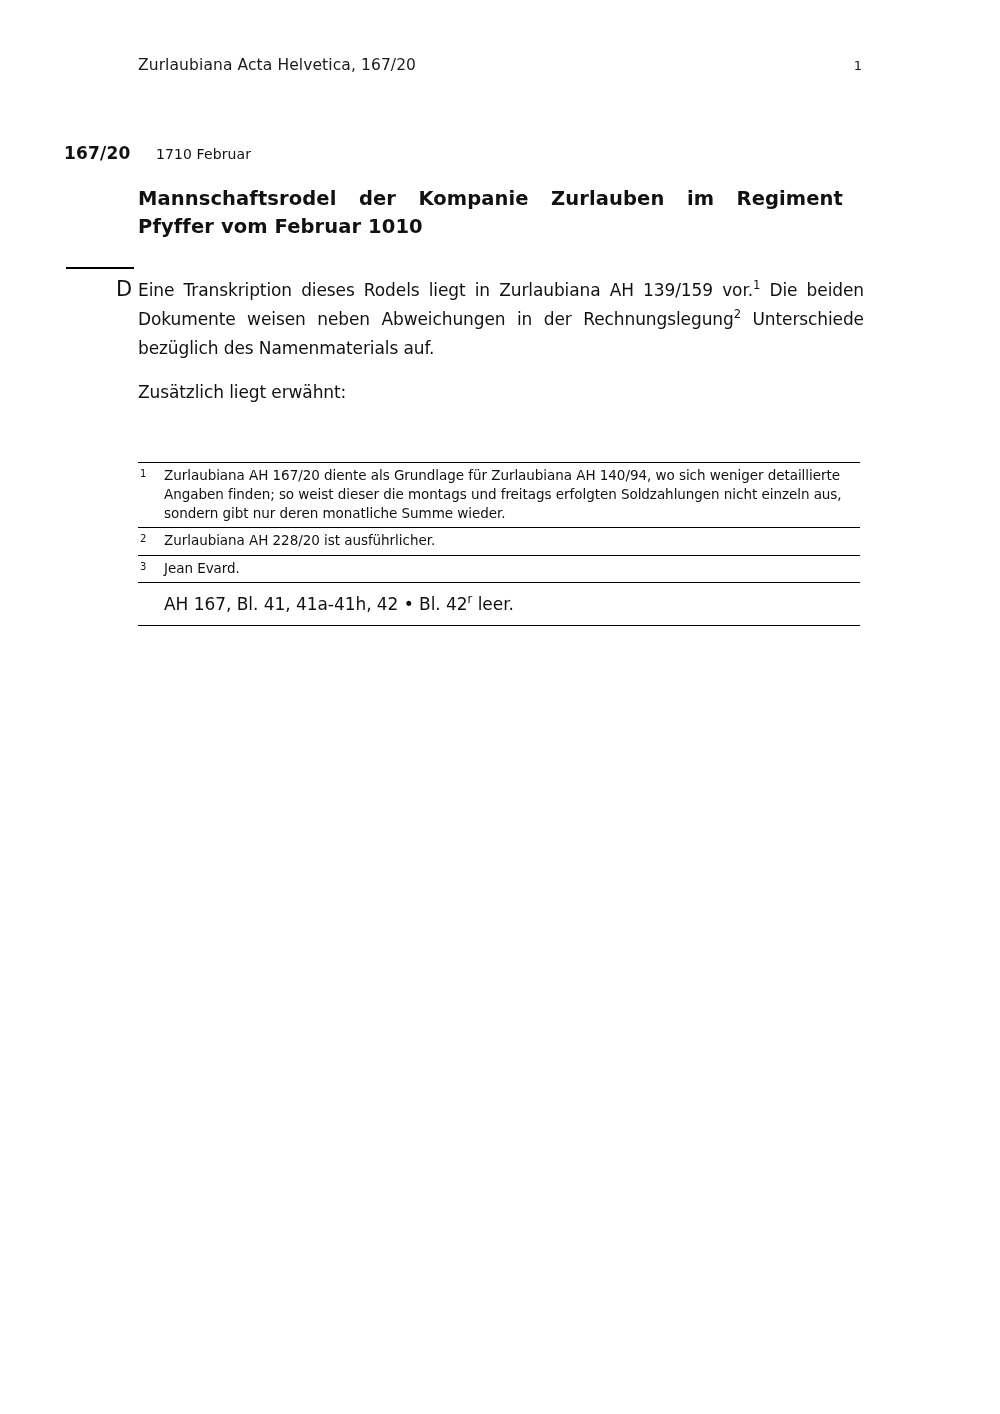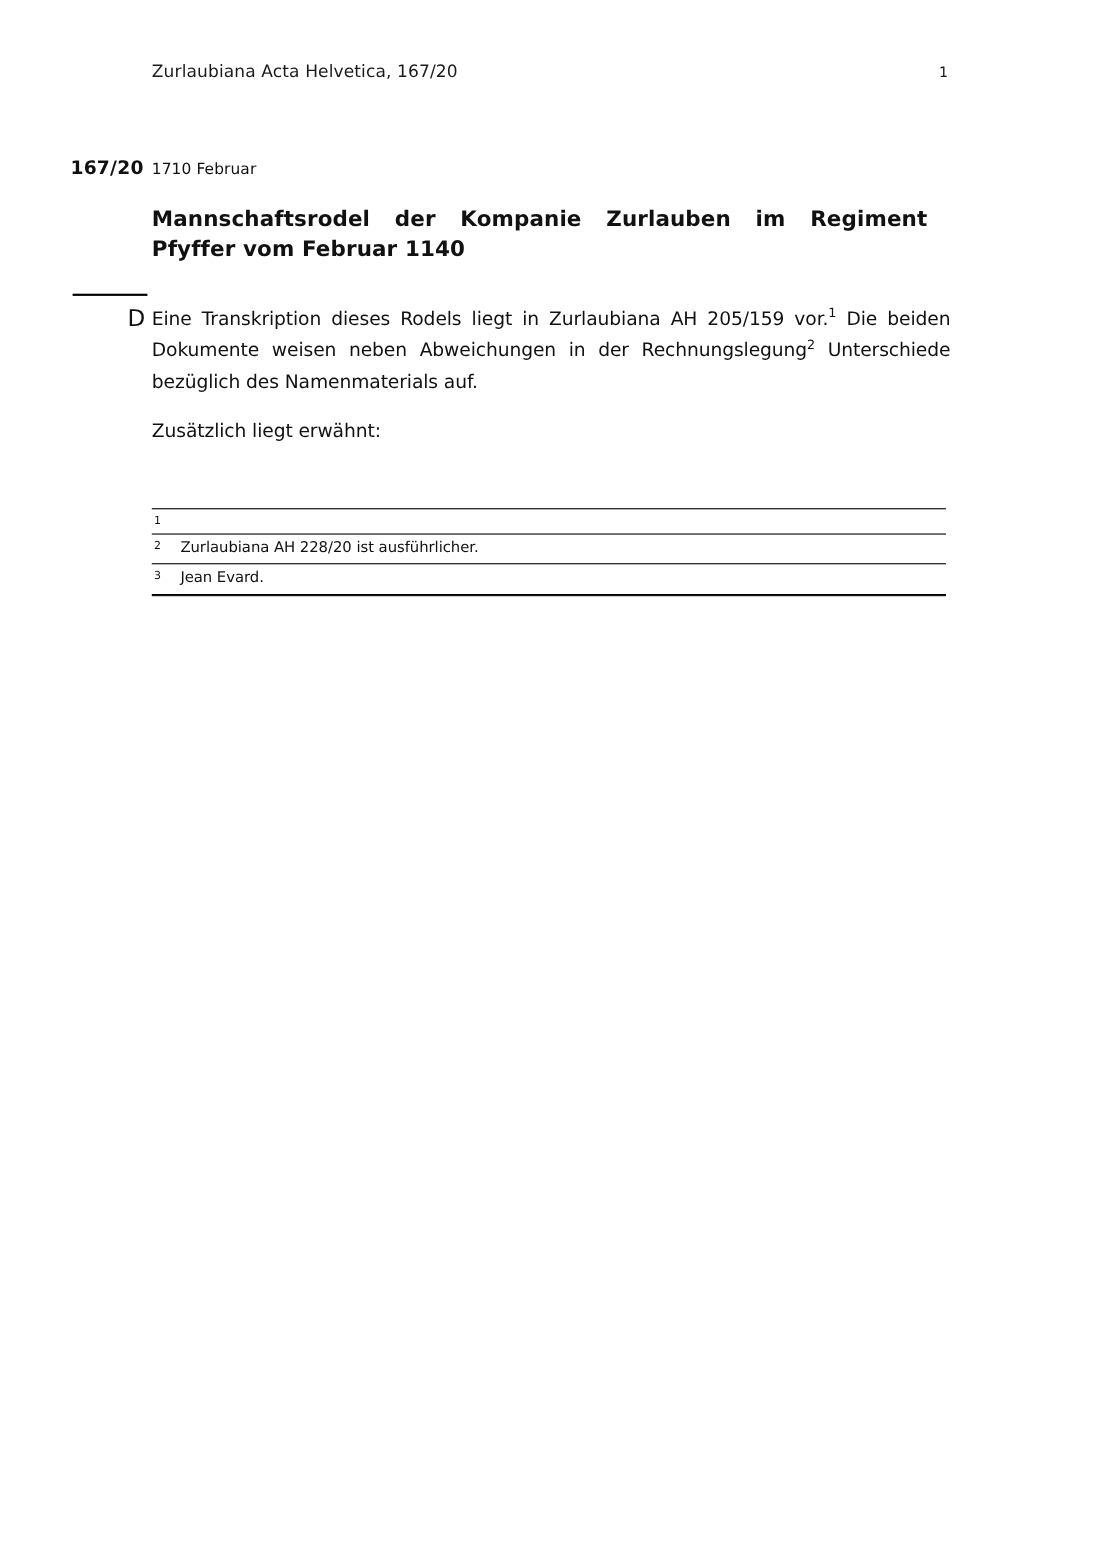--- a/index.html
+++ b/index.html
@@ -42,21 +42,21 @@
   
   .doc-head {
     position: absolute;
     top: 143px;
     left: 64px;
     right: 138px;
   }
   .head-line {
     display: flex;
     align-items: baseline;
-    gap: 0;
+    gap: 18px;
   }
   .signature {
     font-weight: bold;
     font-size: 17px;
     width: 74px;
     flex: none;
     letter-spacing: 0.2px;
   }
   .date-line {
     font-size: 14px;
@@ -165,49 +165,54 @@
   <div class="running-head">
     <span>Zurlaubiana Acta Helvetica, 167/20</span>
     <span class="folio">1</span>
   </div>
 
   <div class="doc-head">
     <div class="head-line">
       <span class="signature">167/20</span>
       <span class="date-line">1710 Februar</span>
     </div>
-    <div class="title">Mannschaftsrodel der Kompanie Zurlauben im Regiment Pfyffer vom Februar 1140</div>
+    <div class="title">Mannschaftsrodel der Kompanie Zurlauben im Regiment Pfyffer vom Februar 1010</div>
   </div>
 
   <div class="short-rule"></div>
 
   <div class="body-block">
     <span class="letter-col">D</span>
     <div class="body-text">
-      <p><span>Eine Transkription dieses Rodels liegt in Zurlaubiana AH 205/159 vor.</span><sup>1</sup><span> Die beiden Dokumente weisen neben Abweichungen in der Rechnungslegung</span><sup>2</sup><span> Unterschiede bezüglich des Namenmaterials auf.</span></p>
+      <p><span>Eine Transkription dieses Rodels liegt in Zurlaubiana AH 139/159 vor.</span><sup>1</sup><span> Die beiden Dokumente weisen neben Abweichungen in der Rechnungslegung</span><sup>2</sup><span> Unterschiede bezüglich des Namenmaterials auf.</span></p>
       <p class="nj">Zusätzlich liegt erwähnt:</p>
     </div>
   </div>
 
   <div class="apparatus">
     <div class="app-rule"></div>
 
     <div class="fn">
       <span class="fn-num">1</span>
+      <span class="fn-text">Zurlaubiana AH 167/20 diente als Grundlage für Zurlaubiana AH 140/94, wo sich weniger detaillierte Angaben finden; so weist dieser die montags und freitags erfolgten Soldzahlungen nicht einzeln aus, sondern gibt nur deren monatliche Summe wieder.</span>
     </div>
     <div class="app-rule"></div>
 
     <div class="fn">
       <span class="fn-num">2</span>
       <span class="fn-text">Zurlaubiana AH 228/20 ist ausführlicher.</span>
     </div>
     <div class="app-rule"></div>
 
     <div class="fn">
       <span class="fn-num">3</span>
       <span class="fn-text">Jean Evard.</span>
     </div>
     <div class="app-rule"></div>
 
+    <div class="fn colophon">
+      <span class="fn-num"></span>
+      <span class="fn-text"><span>AH 167, Bl. 41, 41a-41h, 42 • Bl. 42</span><sup>r</sup><span> leer.</span></span>
+    </div>
     <div class="app-rule"></div>
   </div>
 
 </div>
 
 </body></html>

